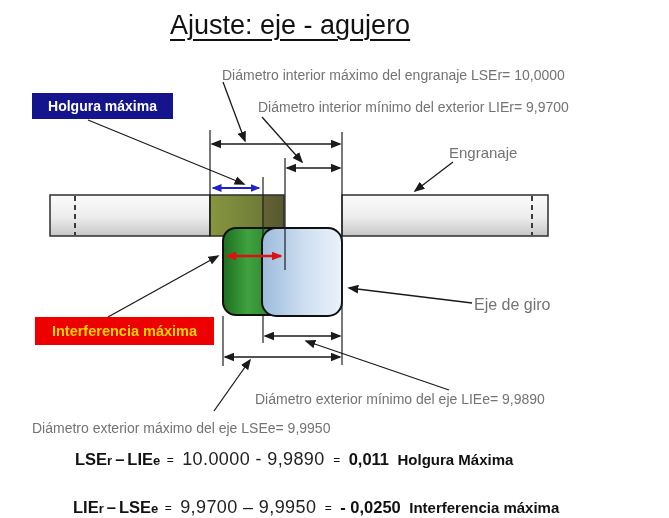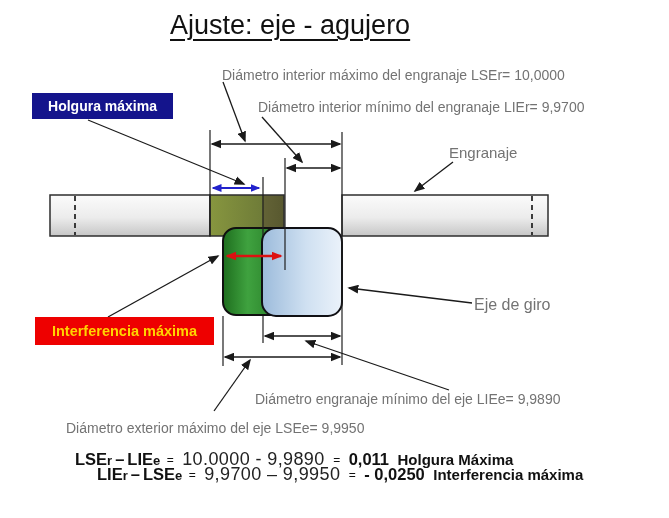--- a/index.html
+++ b/index.html
@@ -9,21 +9,21 @@
          text-decoration:underline;text-decoration-thickness:2px;text-underline-offset:5px;}
   svg.diagram{position:absolute;left:0;top:0;width:669px;height:518px;}
   .lbl{position:absolute;font-size:14px;color:#737373;white-space:nowrap;}
   .tag{position:absolute;font-weight:bold;text-align:center;white-space:nowrap;}
   .tag.holgura{left:32px;top:93px;width:141px;height:26px;line-height:26px;
                font-size:14px;color:#ffffff;}
   .tag.interf{left:35px;top:317px;width:179px;height:28px;line-height:28px;
               font-size:14.5px;}
   .formula{position:absolute;white-space:nowrap;color:#111;text-align:right;}
   .formula.f1{left:75px;top:449px;}
-  .formula.f2{left:73px;top:464px;margin-left:24px;}
+  .formula.f2{left:73px;top:497px;}
   .fb{font-weight:bold;font-size:16.5px;}
   .fsm{font-weight:bold;font-size:13px;}
   .fdash{margin:0 3px;}
   .feq{font-size:12px;vertical-align:1px;margin:0 2px;}
   .fnum{font-size:18px;font-weight:normal;letter-spacing:0.4px;margin:0 2px;color:#222;}
   .fres{font-weight:bold;font-size:16.5px;margin-left:2px;}
   .fname{font-weight:bold;font-size:15px;margin-left:4px;}
 </style>
 </head>
 <body>
@@ -100,27 +100,27 @@
       <line x1="88" y1="120" x2="244" y2="184" marker-end="url(#ma)"></line>
       <line x1="453" y1="162" x2="415" y2="191" marker-end="url(#ma)"></line>
       <line x1="472" y1="303" x2="349" y2="288" marker-end="url(#ma)"></line>
       <line x1="108" y1="317" x2="218" y2="256" marker-end="url(#ma)"></line>
       <line x1="449" y1="390" x2="306" y2="341" marker-end="url(#ma)"></line>
       <line x1="214" y1="411" x2="250" y2="360" marker-end="url(#ma)"></line>
     </g>
   </svg>
 
   <div class="lbl" style="left:222px;top:67px;">Diámetro interior máximo del engranaje LSEr= 10,0000</div>
-  <div class="lbl" style="left:258px;top:99px;">Diámetro interior mínimo del engranaje LIEr= 9,9700</div>
+  <div class="lbl" style="left:258px;top:99px;">Diámetro interior mínimo del exterior LIEr= 9,9700</div>
   <div class="tag holgura" style="background:#14148c;">Holgura máxima</div>
   <div class="lbl" style="left:449px;top:144px;font-size:15px;text-align:center;">Engranaje</div>
   <div class="lbl" style="left:474px;top:296px;font-size:16px;">Eje de giro</div>
   <div class="tag interf" style="background:#ee0000;color:#ffd400;">Interferencia máxima</div>
-  <div class="lbl" style="left:255px;top:391px;">Diámetro engranaje mínimo del eje LIEe= 9,9890</div>
-  <div class="lbl" style="left:66px;top:420px;">Diámetro exterior máximo del eje LSEe= 9,9950</div>
+  <div class="lbl" style="left:255px;top:391px;">Diámetro exterior mínimo del eje LIEe= 9,9890</div>
+  <div class="lbl" style="left:32px;top:420px;">Diámetro exterior máximo del eje LSEe= 9,9950</div>
 
   <div class="formula f1">
     <span class="fb">LSE</span><span class="fsm">r</span><span class="fb fdash">–</span><span class="fb">LIE</span><span class="fsm">e</span>
     <span class="feq">=</span>
     <span class="fnum">10.0000 - 9,9890</span>
     <span class="feq">=</span>
     <span class="fres">0,011</span>
     <span class="fname">Holgura Máxima</span>
   </div>
   <div class="formula f2">

